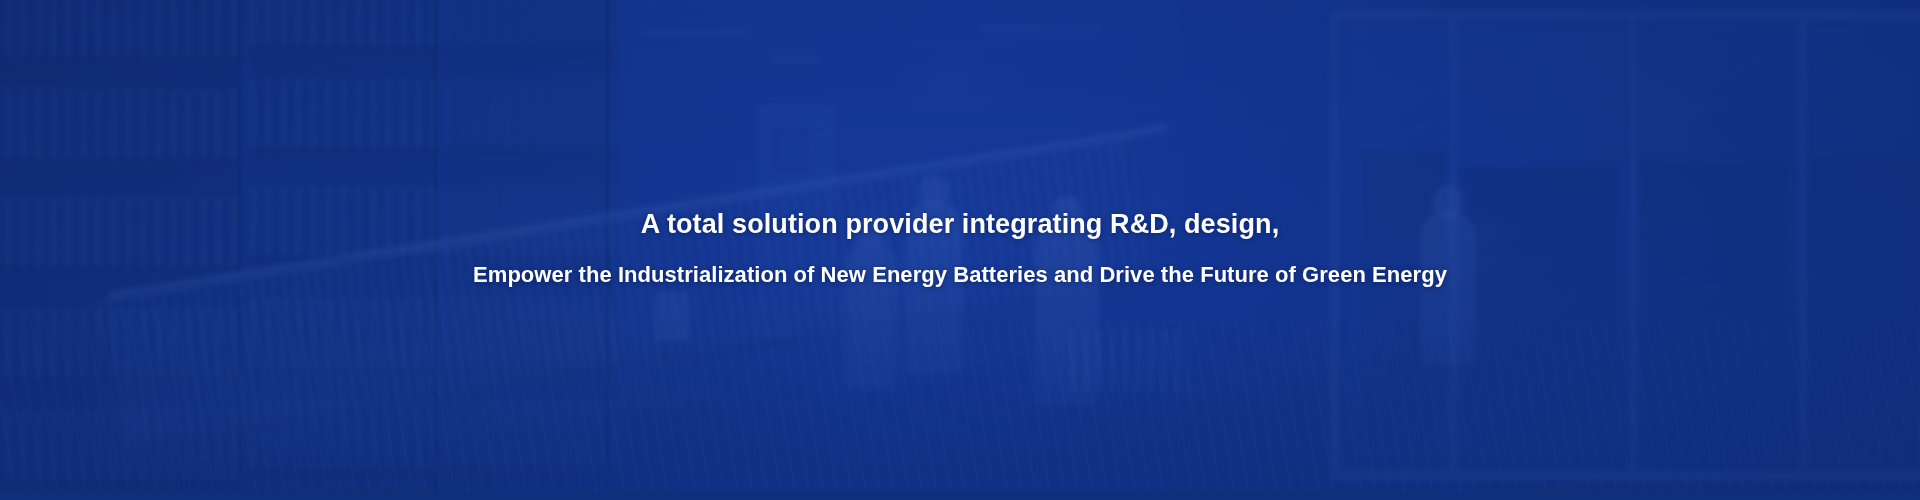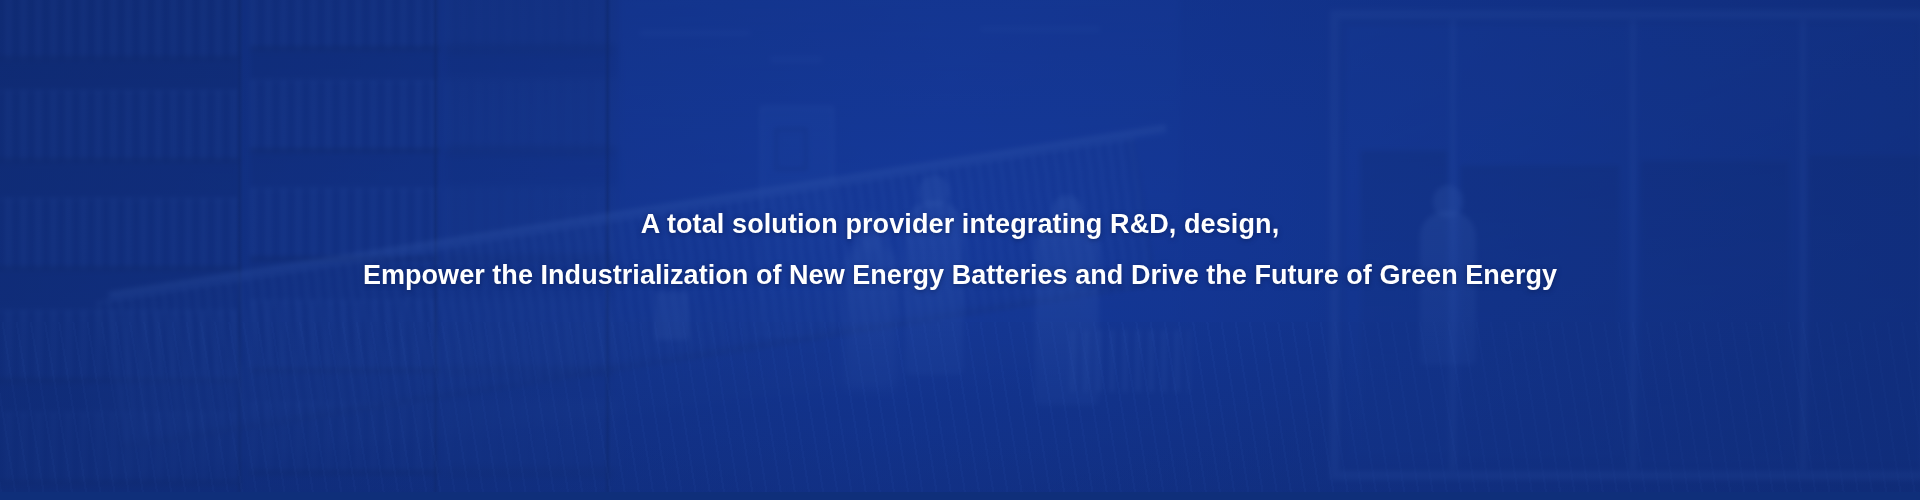--- a/index.html
+++ b/index.html
@@ -220,21 +220,21 @@
   .headline {
     font-size: 27px;
     font-weight: 700;
     line-height: 40px;
     letter-spacing: .1px;
     text-shadow: 0 1px 5px rgba(6,22,70,.55);
     white-space: nowrap;
   }
   .subline {
     margin-top: 17px;
-    font-size: 27px;
+    font-size: 22px;
     font-weight: 600;
     line-height: 28px;
     letter-spacing: .05px;
     text-shadow: 0 1px 5px rgba(6,22,70,.55);
     white-space: nowrap;
   }
 </style>
 </head>
 <body>
 

